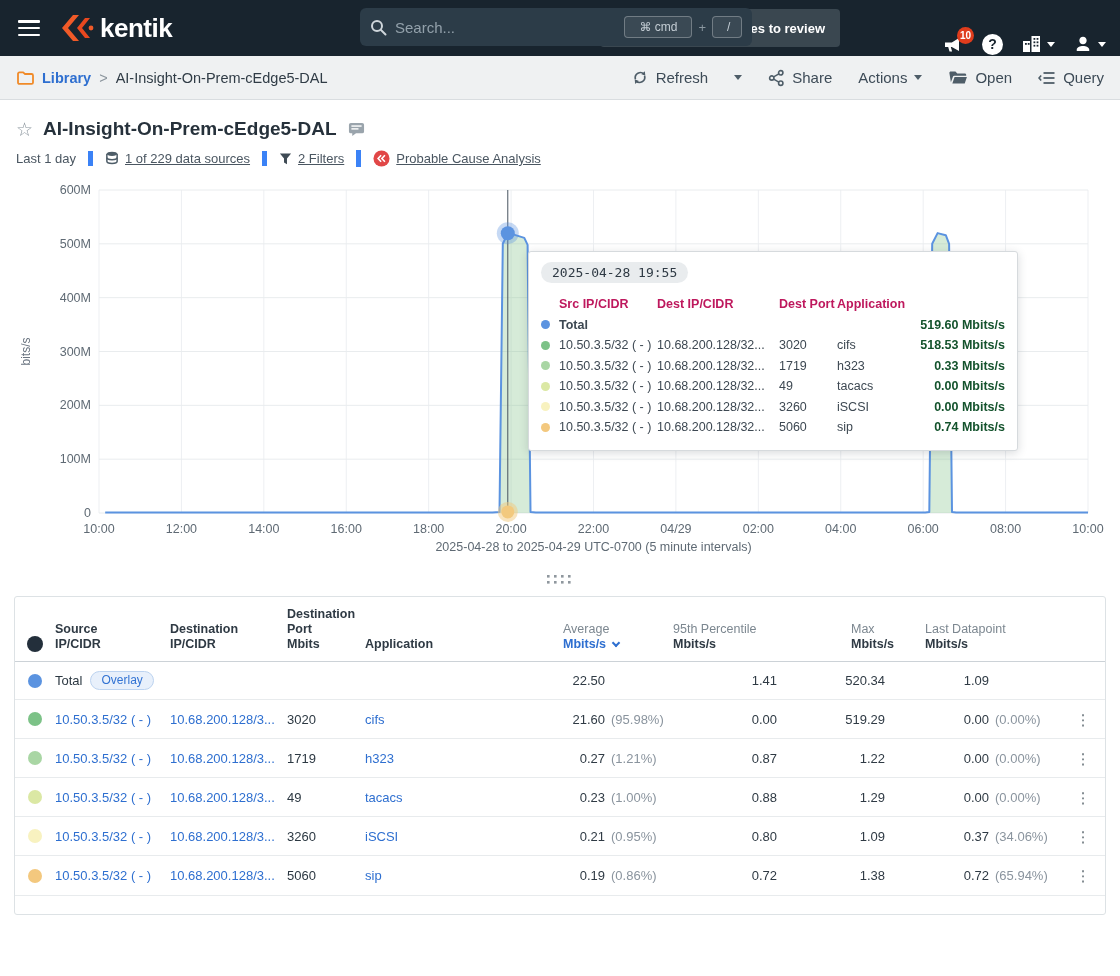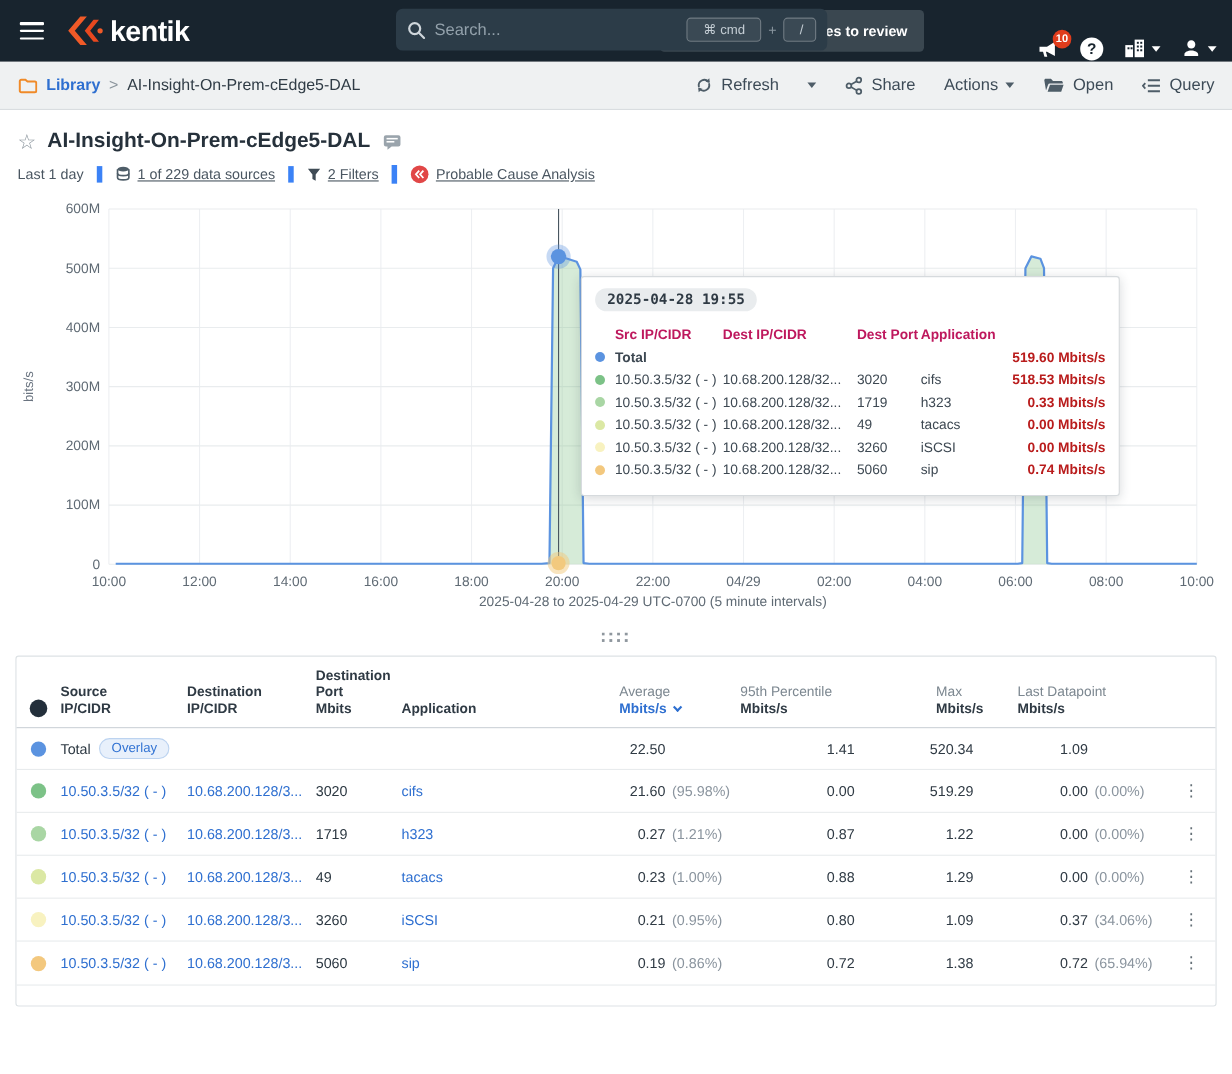--- a/index.html
+++ b/index.html
@@ -50,26 +50,26 @@
   .meta-row { display:flex; align-items:center; margin:10px 16px 0; font-size:13px; color:#4a5661; }
   .meta-item { display:flex; align-items:center; gap:6px; padding:0 12px; cursor:pointer; }
   .meta-item:first-child { padding-left:0; }
   .meta-item + .meta-item { border-left:5px solid #3b82f6;text-decoration:underline; }
 
   
   .chart-section { position:relative; height:380px; margin-top:14px; }
   .chart-tooltip { position:absolute; left:528px; top:70px; width:490px; background:#fff; border:1px solid #d6dadd;
     border-radius:3px; box-shadow:0 2px 10px rgba(40,50,60,0.18); padding:10px 12px 12px; z-index:5; }
   .tt-pill { display:inline-block; background:#e9ecee; color:#2f3a44; font-family:"DejaVu Sans Mono", monospace;
-    font-weight:bold; font-size:13px; padding:3px 11px; border-radius:11px; margin-bottom:11px; }
+    font-weight:normal; font-size:13px; padding:3px 11px; border-radius:11px; margin-bottom:11px; }
   .tt-grid { display:grid; grid-template-columns:18px 98px 122px 58px 78px 1fr; align-items:center; line-height:20.5px; font-size:12.5px; }
   .tt-head { color:#be185d; font-weight:bold; }
   .tt-dot { width:9px; height:9px; border-radius:50%; }
   .tt-cell { color:#3d4852; }
-  .tt-val { text-align:right; font-weight:bold; color:#b91c1c; }
+  .tt-val { text-align:right; font-weight:bold; color:#14532d; }
   .tt-bold { font-weight:bold; }
 
   .drag-handle { display:flex; justify-content:center; margin-top:14px; cursor:grab; background:none; border:none; width:100%; }
 
   
   .table-card { margin:12px 14px 0; border:1px solid #dde2e5; border-radius:3px; font-size:13px; }
   .grid-row { display:grid; grid-template-columns:40px 115px 117px 78px 150px 152px 122px 108px 164px 44px; align-items:center; }
   .thead { align-items:end; padding:10px 0 9px; border-bottom:1px solid #ccd2d7; }
   .th { color:#2f3a44; font-weight:bold; font-size:12.5px; line-height:15px; }
   .th-num1 { color:#7c8790; font-weight:normal; }

